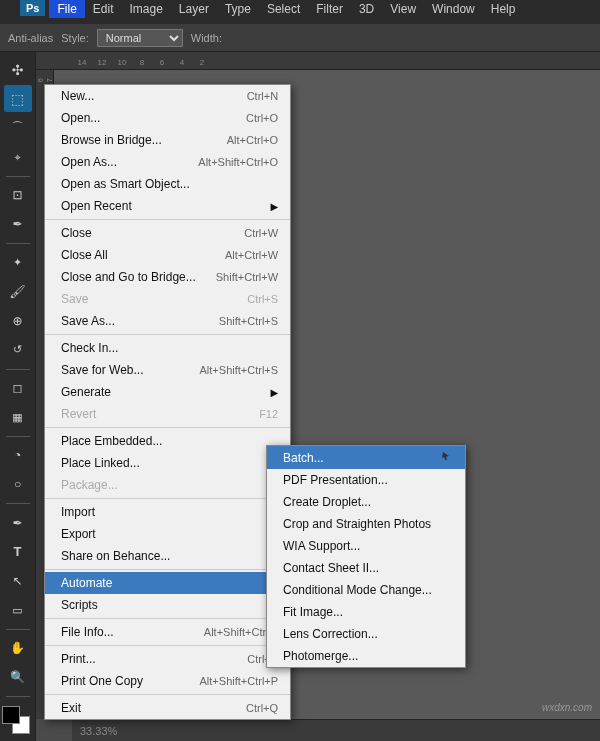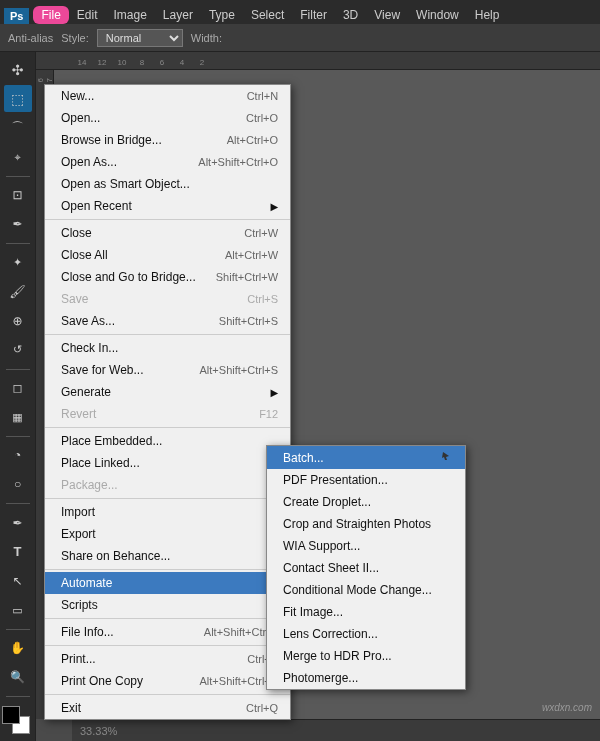--- a/index.html
+++ b/index.html
@@ -11,41 +11,40 @@
       font-size: 12px;
       overflow: hidden;
       position: relative;
     }
 
     
     .menu-bar {
       background: #2b2b2b;
       height: 24px;
       display: flex;
-      align-items: flex-end;
-      padding: 0 4px;
+      align-items: flex-start;
+      padding: 0 20px;
     }
     .menu-bar-logo {
       background: #1a6496;
       color: #fff;
       font-weight: bold;
       font-size: 11px;
       padding: 2px 6px;
       margin-right: 4px;
     }
     .menu-bar-item {
       color: #ccc;
       padding: 2px 8px;
       cursor: pointer;
       font-size: 12px;
     }
     .menu-bar-item.active {
-      background: #ec4899;
+      background: #1d4ed8;
       color: #fff;
-      border-radius: 6px;
     }
 
     
     .toolbar {
       background: #3c3c3c;
       height: 28px;
       display: flex;
       align-items: center;
       padding: 0 8px;
       border-bottom: 1px solid #222;
@@ -493,23 +492,20 @@
         <div class="menu-item">
             <span>Conditional Mode Change...</span>
           </div>
         <div class="menu-item">
             <span>Fit Image...</span>
           </div>
         <div class="menu-item">
             <span>Lens Correction...</span>
           </div>
         <div class="menu-item">
-            <span>Merge to HDR Pro...</span>
-          </div>
-        <div class="menu-item">
             <span>Photomerge...</span>
           </div>
       </div>
     </div>
 
     <div class="watermark">wxdxn.com</div>
 
   </div>
 </div>
 

